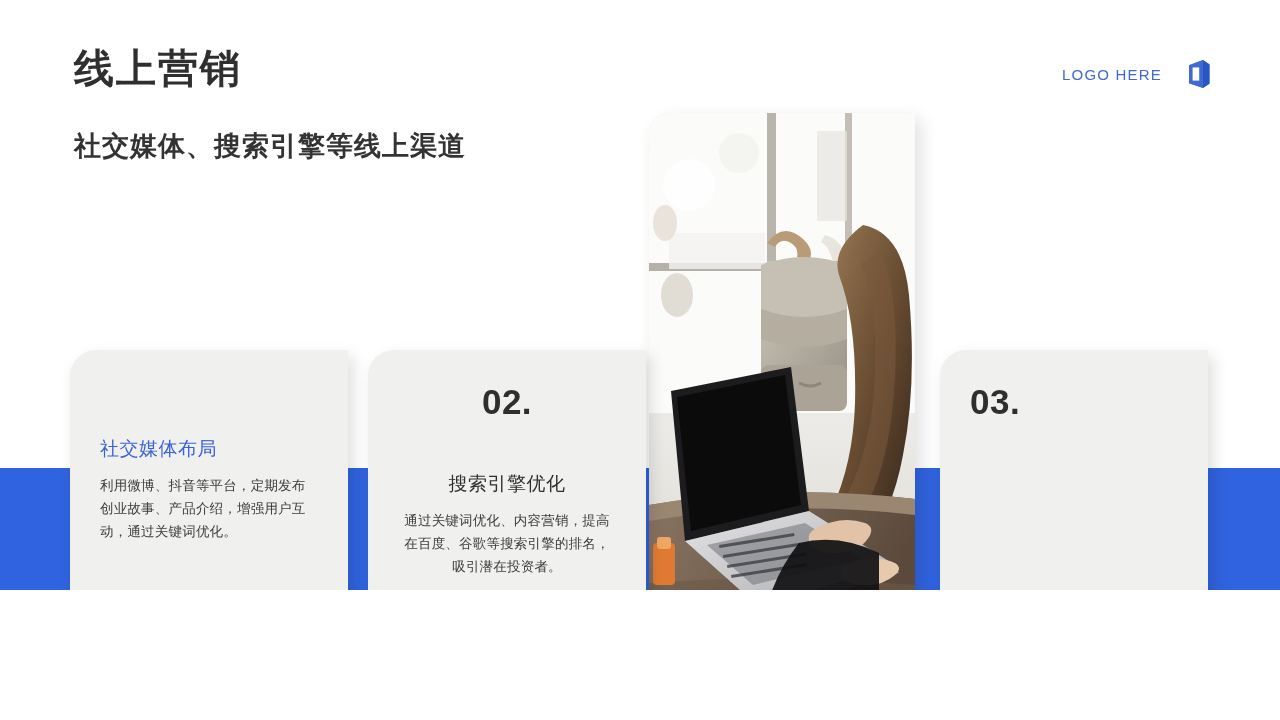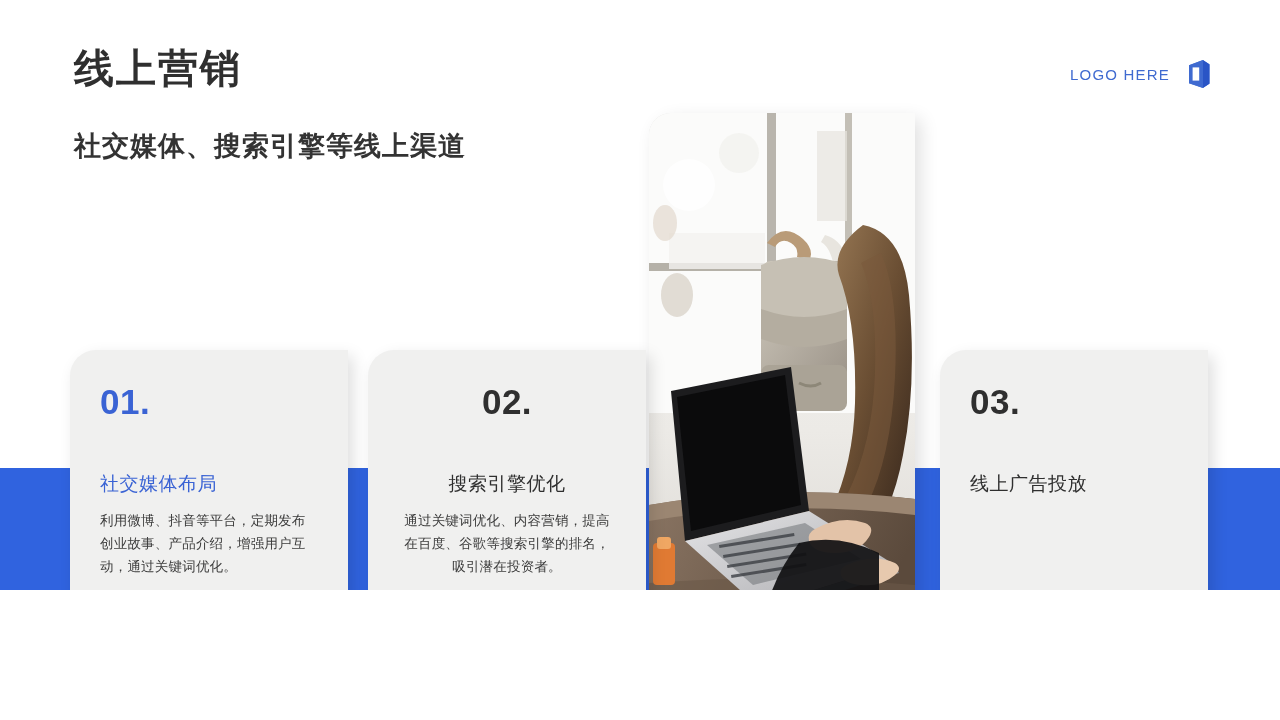--- a/index.html
+++ b/index.html
@@ -51,21 +51,21 @@
     line-height: 1.25;
     white-space: nowrap;
   }
 
   .logo-wrap {
     position: absolute;
     right: 68px;
     top: 58px;
     display: flex;
     align-items: center;
-    gap: 16px;
+    gap: 24px;
   }
   .logo-text {
     font-size: 15px;
     font-weight: 400;
     color: #3f6ad0;
     letter-spacing: 1.2px;
     white-space: nowrap;
   }
   .logo-mark {
     width: 26px;
@@ -243,29 +243,27 @@
 
       <path d="M110 500 q-30 22 -74 16" stroke="#2c2c2e" stroke-width="4" fill="none"></path>
 
       <path d="M96 498 q60 -6 116 14 l0 18 l-152 0 z" fill="#26262a"></path>
       <rect x="0" y="498" width="266" height="32" fill="#1d1d20" opacity="0.45"></rect>
       <path d="M150 430 q40 -10 80 10 l0 90 l-120 0 q8 -60 40 -100 z" fill="#101012" opacity="0.92"></path>
     </svg>
   </div>
 
   <div class="card" id="card-1">
-    <div class="card-number accent">01.</div>
     <div class="card-title accent">社交媒体布局</div>
     <div class="card-body">利用微博、抖音等平台，定期发布创业故事、产品介绍，增强用户互动，通过关键词优化。</div>
   </div>
 
   <div class="card" id="card-2">
     <div class="card-number">02.</div>
     <div class="card-title">搜索引擎优化</div>
     <div class="card-body">通过关键词优化、内容营销，提高在百度、谷歌等搜索引擎的排名，吸引潜在投资者。</div>
   </div>
 
   <div class="card" id="card-3">
     <div class="card-number">03.</div>
-    <div class="card-title">线上广告投放</div>
   </div>
 
 </div>
 
 </body></html>

